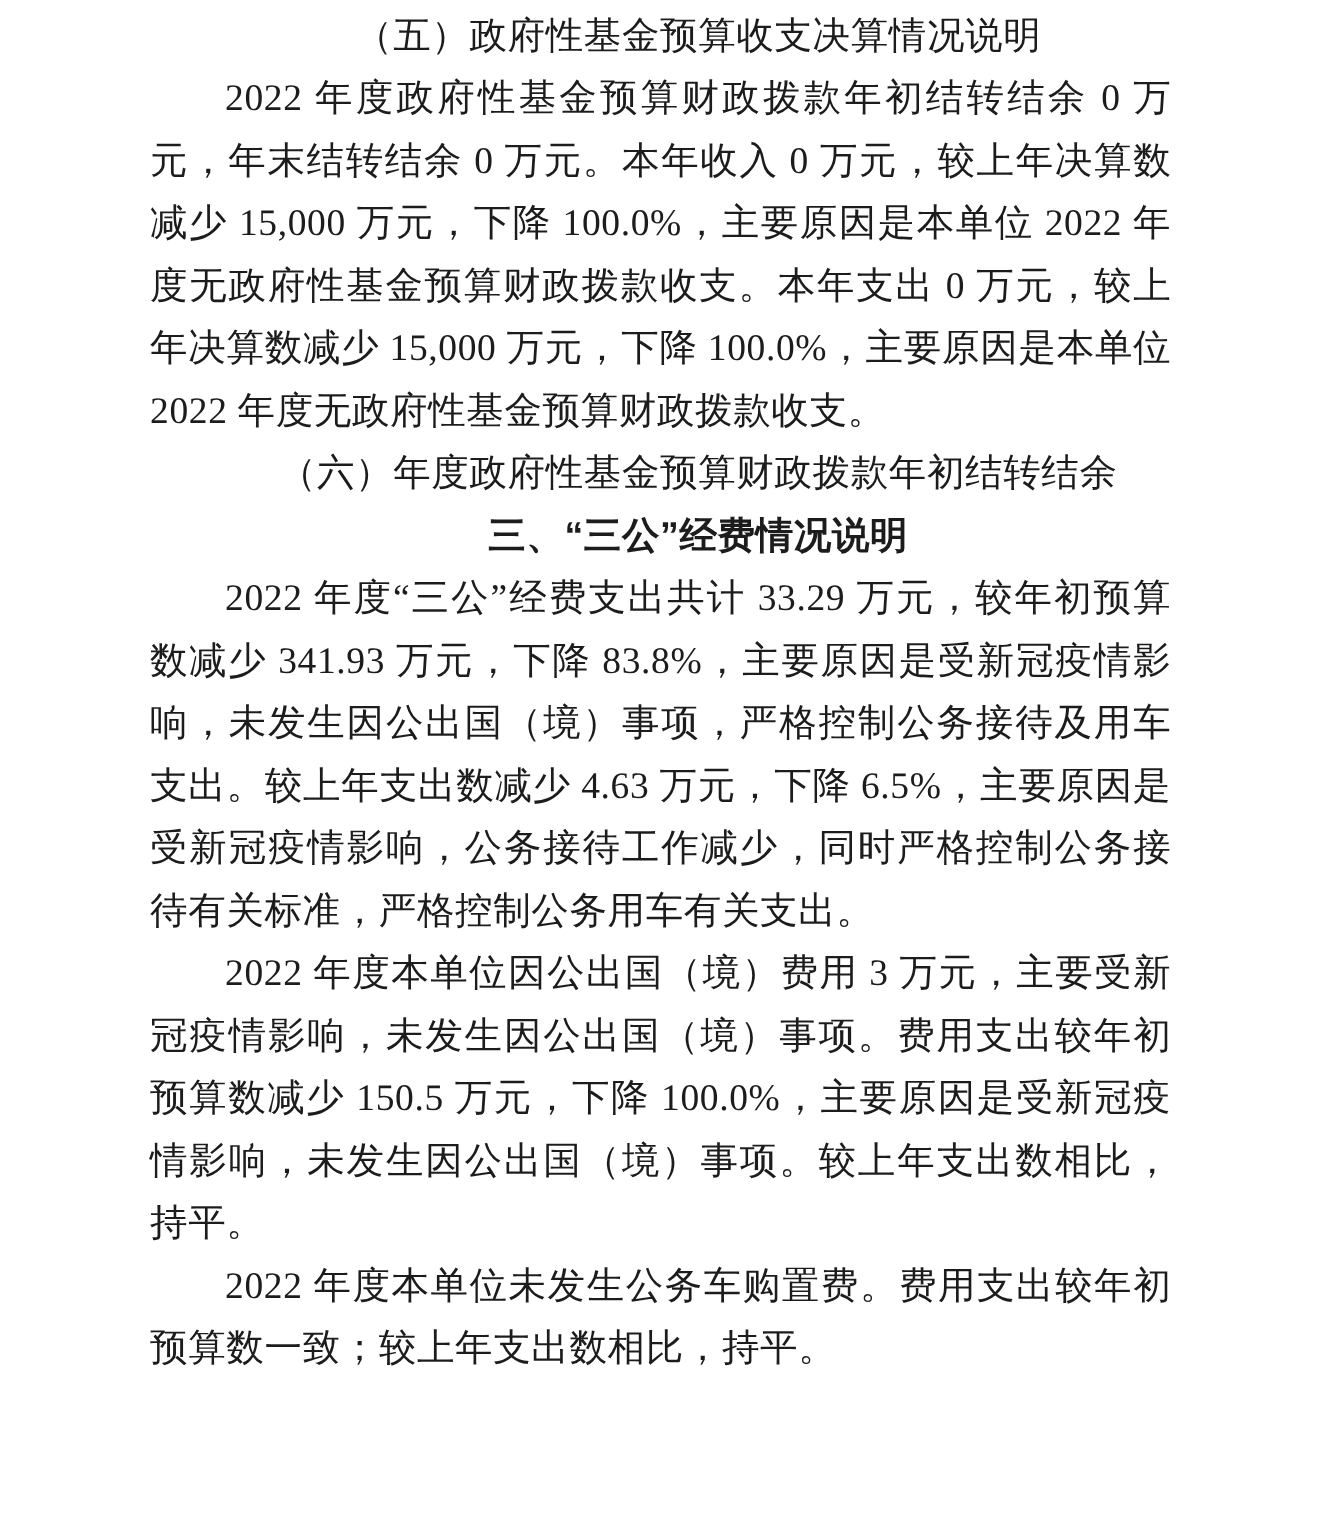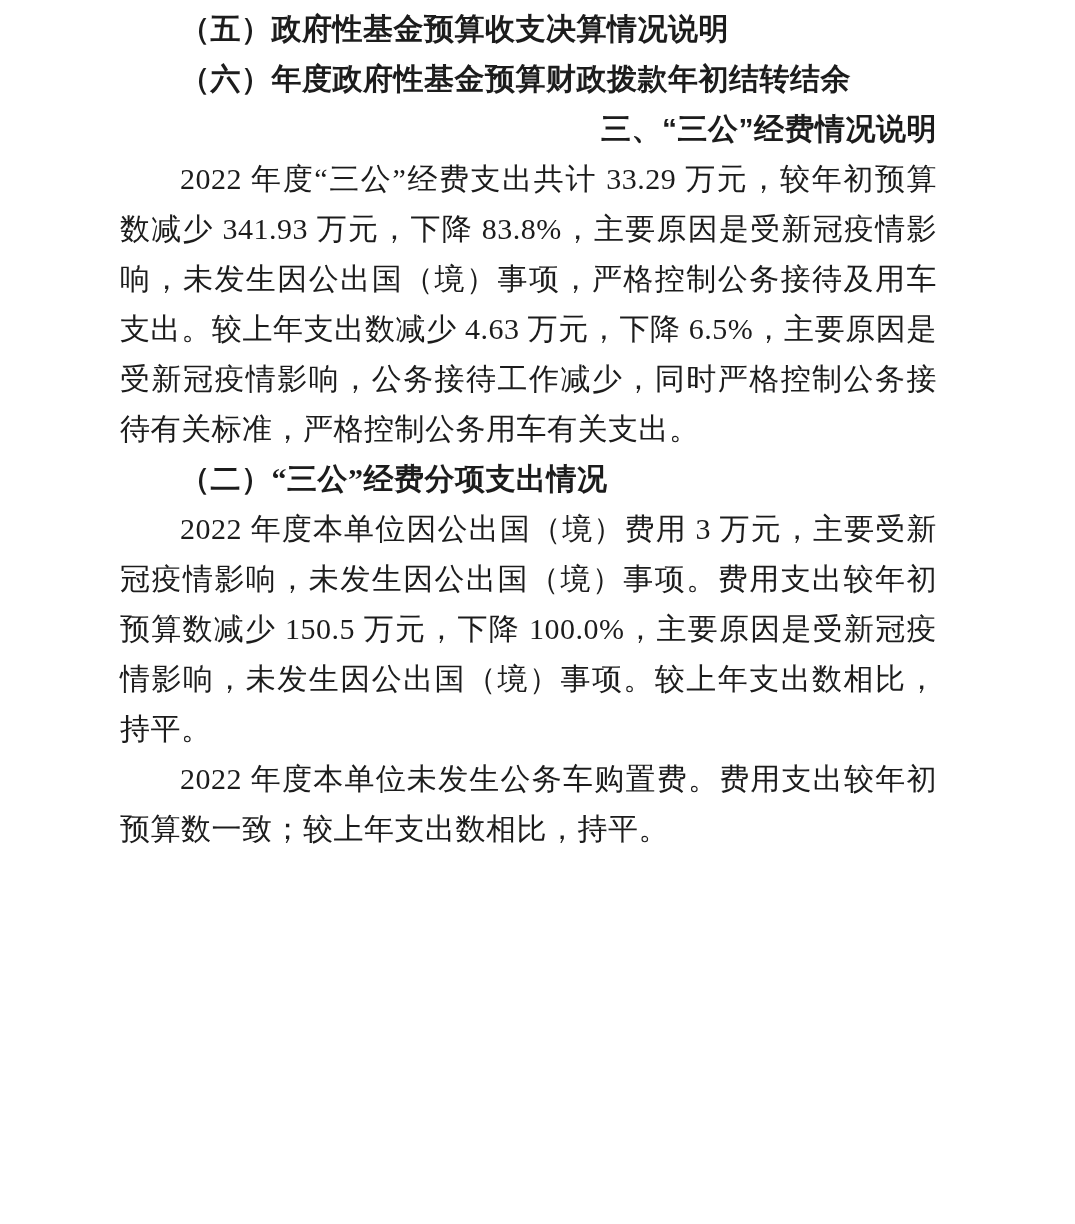--- a/index.html
+++ b/index.html
@@ -27,36 +27,35 @@
     letter-spacing: 0.5px;
   }
   .doc p.body {
     font-family: "Liberation Serif", "DejaVu Serif", serif;
     text-indent: 2em;
     text-align: justify;
   }
   .doc p.heading2 {
     font-family: "Liberation Serif", "DejaVu Serif", serif;
     text-indent: 2em;
-    text-align: left;
-    font-weight: bold;
+    text-align: center;
   }
   .doc p.heading1 {
     font-family: "Liberation Sans", "DejaVu Sans", sans-serif;
     font-weight: bold;
     text-indent: 2em;
-    text-align: right;
+    text-align: center;
   }
 </style>
 </head>
 <body style="background: rgb(255, 255, 255);">
 
 <div class="page">
   <div class="doc" id="doc" style="color: rgb(28, 28, 28);">
       <p class="heading2">（五）政府性基金预算收支决算情况说明</p>
+      <p class="body">2022 年度政府性基金预算财政拨款年初结转结余 0 万元，年末结转结余 0 万元。本年收入 0 万元，较上年决算数减少 15,000 万元，下降 100.0%，主要原因是本单位 2022 年度无政府性基金预算财政拨款收支。本年支出 0 万元，较上年决算数减少 15,000 万元，下降 100.0%，主要原因是本单位 2022 年度无政府性基金预算财政拨款收支。</p>
       <p class="heading2">（六）年度政府性基金预算财政拨款年初结转结余</p>
       <p class="heading1">三、“三公”经费情况说明</p>
       <p class="body">2022 年度“三公”经费支出共计 33.29 万元，较年初预算数减少 341.93 万元，下降 83.8%，主要原因是受新冠疫情影响，未发生因公出国（境）事项，严格控制公务接待及用车支出。较上年支出数减少 4.63 万元，下降 6.5%，主要原因是受新冠疫情影响，公务接待工作减少，同时严格控制公务接待有关标准，严格控制公务用车有关支出。</p>
-      <p class="heading2">（二）“三公”经费分项支出情况</p>
       <p class="body">2022 年度本单位因公出国（境）费用 3 万元，主要受新冠疫情影响，未发生因公出国（境）事项。费用支出较年初预算数减少 150.5 万元，下降 100.0%，主要原因是受新冠疫情影响，未发生因公出国（境）事项。较上年支出数相比，持平。</p>
       <p class="body">2022 年度本单位未发生公务车购置费。费用支出较年初预算数一致；较上年支出数相比，持平。</p>
     </div>
 </div>
 
 </body></html>

